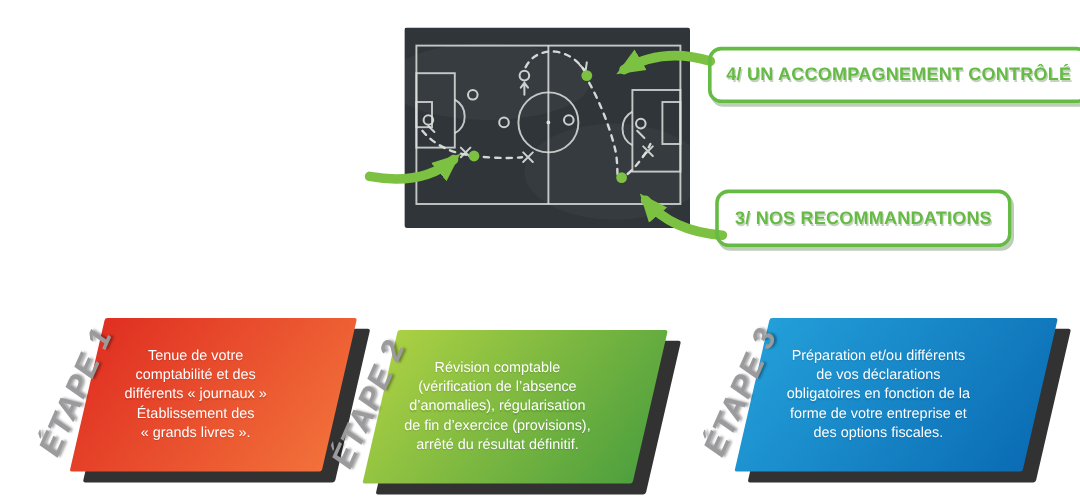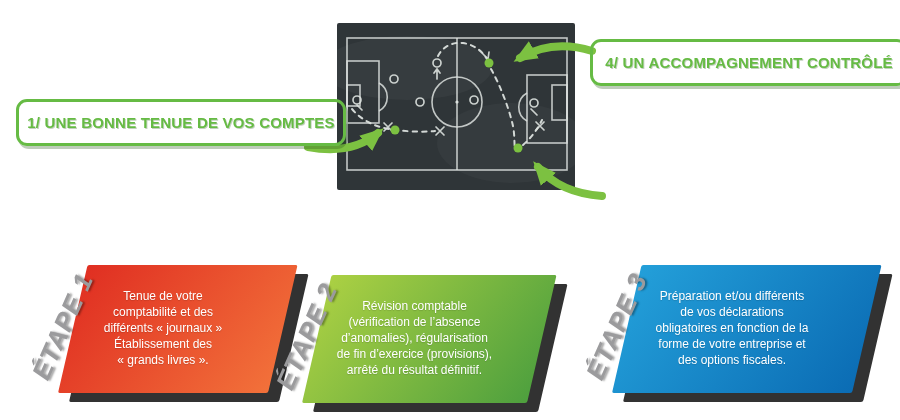--- a/index.html
+++ b/index.html
@@ -122,25 +122,25 @@
         <path d="M0,1 L9.5,5 L0,9 Z" fill="var(--arrow_green,#7cc141)"></path>
       </marker>
     </defs>
     <g fill="none" stroke="var(--arrow_green,#7cc141)" stroke-width="8" stroke-linecap="round">
       <path d="M308,147 Q352,155 378,133" marker-end="url(#ah)"></path>
       <path d="M592,51 Q552,39 520,58" marker-end="url(#ah)"></path>
       <path d="M602,196 Q560,193 538,167" marker-end="url(#ah)"></path>
     </g>
   </svg>
 
-  <div class="callout" id="callout1">
-    <span>1/ UNE BONNE TENUE DE VOS COMPTES</span>
-  </div>
   <div class="callout" id="callout2">
     <span>4/ UN ACCOMPAGNEMENT CONTRÔLÉ</span>
+  </div>
+  <div class="callout" id="callout3">
+    <span>3/ NOS RECOMMANDATIONS</span>
   </div>
 
   <div class="step" id="step1">
     <div class="step-shadow"></div>
     <div class="step-panel"></div>
     <div class="step-text">Tenue de votre
 comptabilité et des
 différents « journaux »
 Établissement des
 « grands livres ».</div>

